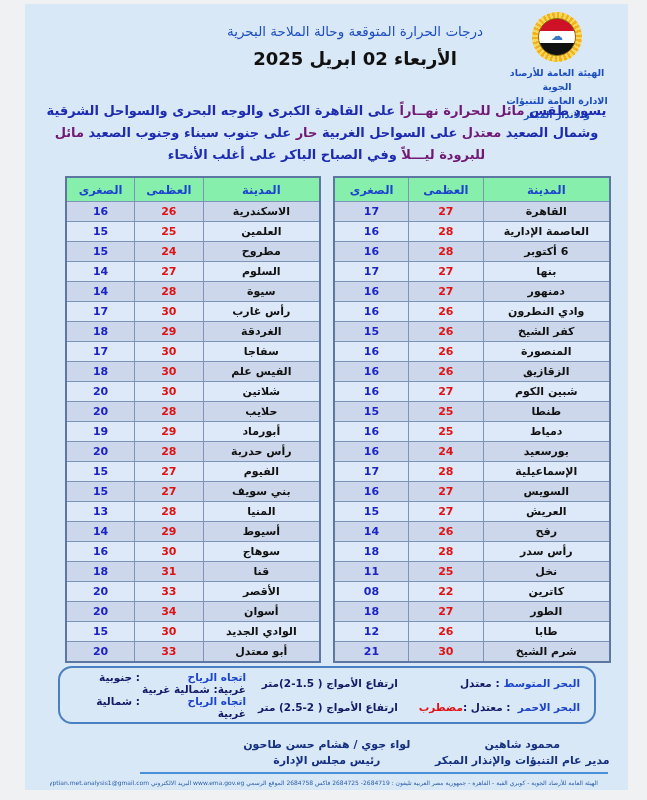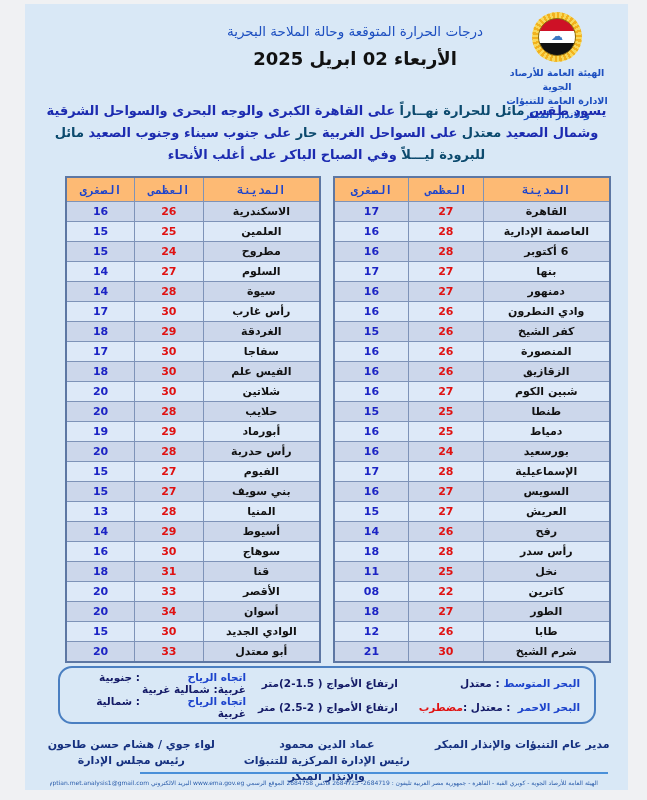--- a/index.html
+++ b/index.html
@@ -31,37 +31,37 @@
   .title-block{position:absolute;top:18px;left:140px;width:380px;text-align:center;}
   .doc-title{color:#1d4fc0;font-weight:normal;font-size:13.5px;line-height:18px;}
   .doc-date{color:#111;font-weight:bold;font-size:18px;margin-top:8px;}
   
   .forecast{
     position:absolute;top:96px;right:12px;left:12px;
     direction:rtl;text-align:center;
     font-weight:bold;font-size:13px;line-height:22px;
   }
   .seg-blue{color:#1c2bb0;}
-  .seg-red{color:#0c4a6e;}
+  .seg-red{color:#701a75;}
   
   .tables{
     position:absolute;top:172px;right:17px;left:40px;
     display:flex;justify-content:space-between;direction:rtl;
   }
   table.temp{
     border-collapse:collapse;direction:rtl;
     font-size:11px;font-weight:bold;
     border:2px solid #5d77a3;
   }
   table.temp.right-t{width:278px;}
   table.temp.left-t{width:256px;}
   table.temp th,table.temp td{
     border:1px solid #7e93b8;text-align:center;padding:0;height:19px;
   }
-  table.temp thead th{background:#fdba74;color:#1d44cc;height:23px;font-size:11.5px;font-family:Liberation Mono, monospace;}
+  table.temp thead th{background:#86efac;color:#1d44cc;height:23px;font-size:11.5px;}
   table.temp tbody tr:nth-child(odd) td{background:#ccd7eb;}
   table.temp tbody tr:nth-child(even) td{background:#dde9f8;}
   td.col-city{color:#111;width:46%;margin-top:28px;}
   td.col-max{color:#e01212;width:27%;}
   td.col-min{color:#1c24c4;width:27%;}
   th.h-city{width:46%;margin-left:36px;} th.h-max{width:27%;} th.h-min{width:27%;}
   
   .sea-box{
     position:absolute;top:662px;right:32px;left:33px;height:58px;
     border:2.5px solid #4a7fc1;border-radius:14px;
@@ -396,25 +396,22 @@
       <span class="sea-seg2">ارتفاع الأمواج ( 2-2.5) متر</span>
       <span class="sea-seg3">
         <span class="wind-label">اتجاه الرياح </span>
         <span class="wind-value">: شمالية غربية</span>
       </span>
     </div>
   </div>
 
   <div class="signatures">
     <div class="sig">
+      <div>محمود شاهين</div>
       <div>مدير عام التنبؤات والإنذار المبكر</div>
-    </div>
-    <div class="sig">
-      <div>عماد الدين محمود</div>
-      <div>رئيس الإدارة المركزية للتنبؤات والإنذار المبكر</div>
     </div>
     <div class="sig">
       <div>لواء جوي / هشام حسن طاحون</div>
       <div>رئيس مجلس الإدارة</div>
     </div>
   </div>
 
   <div class="footer-line"></div>
 
   <div class="contact">

